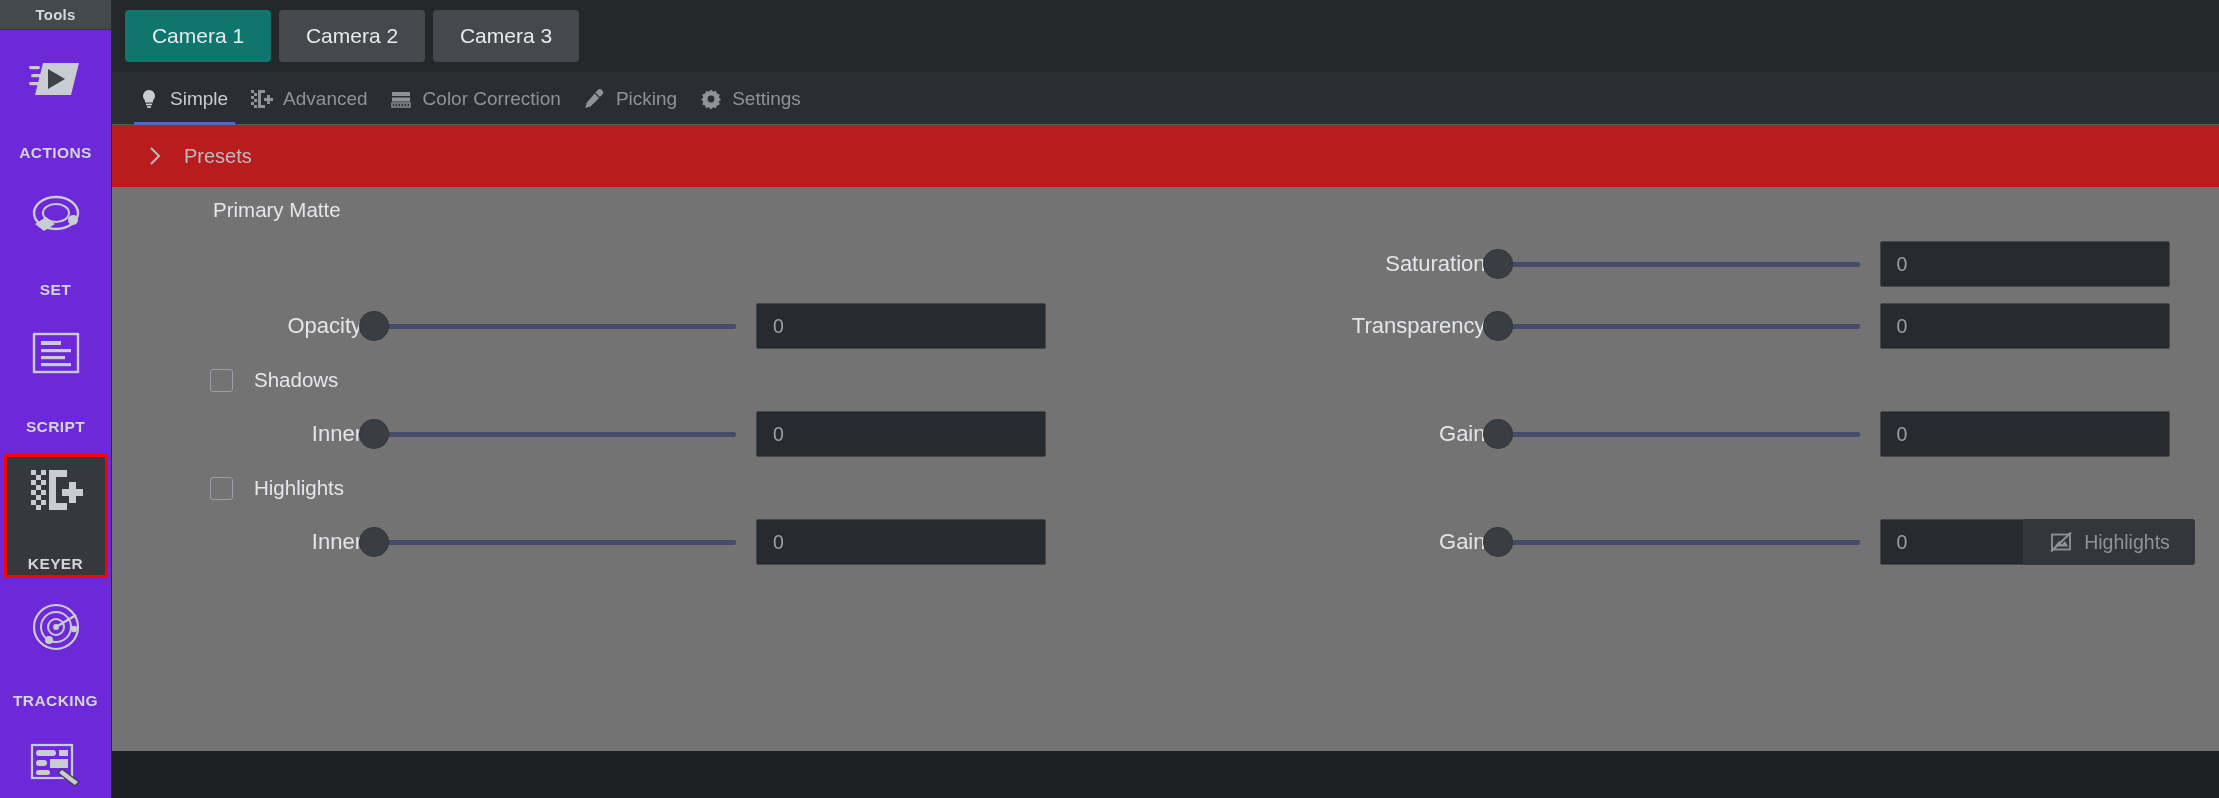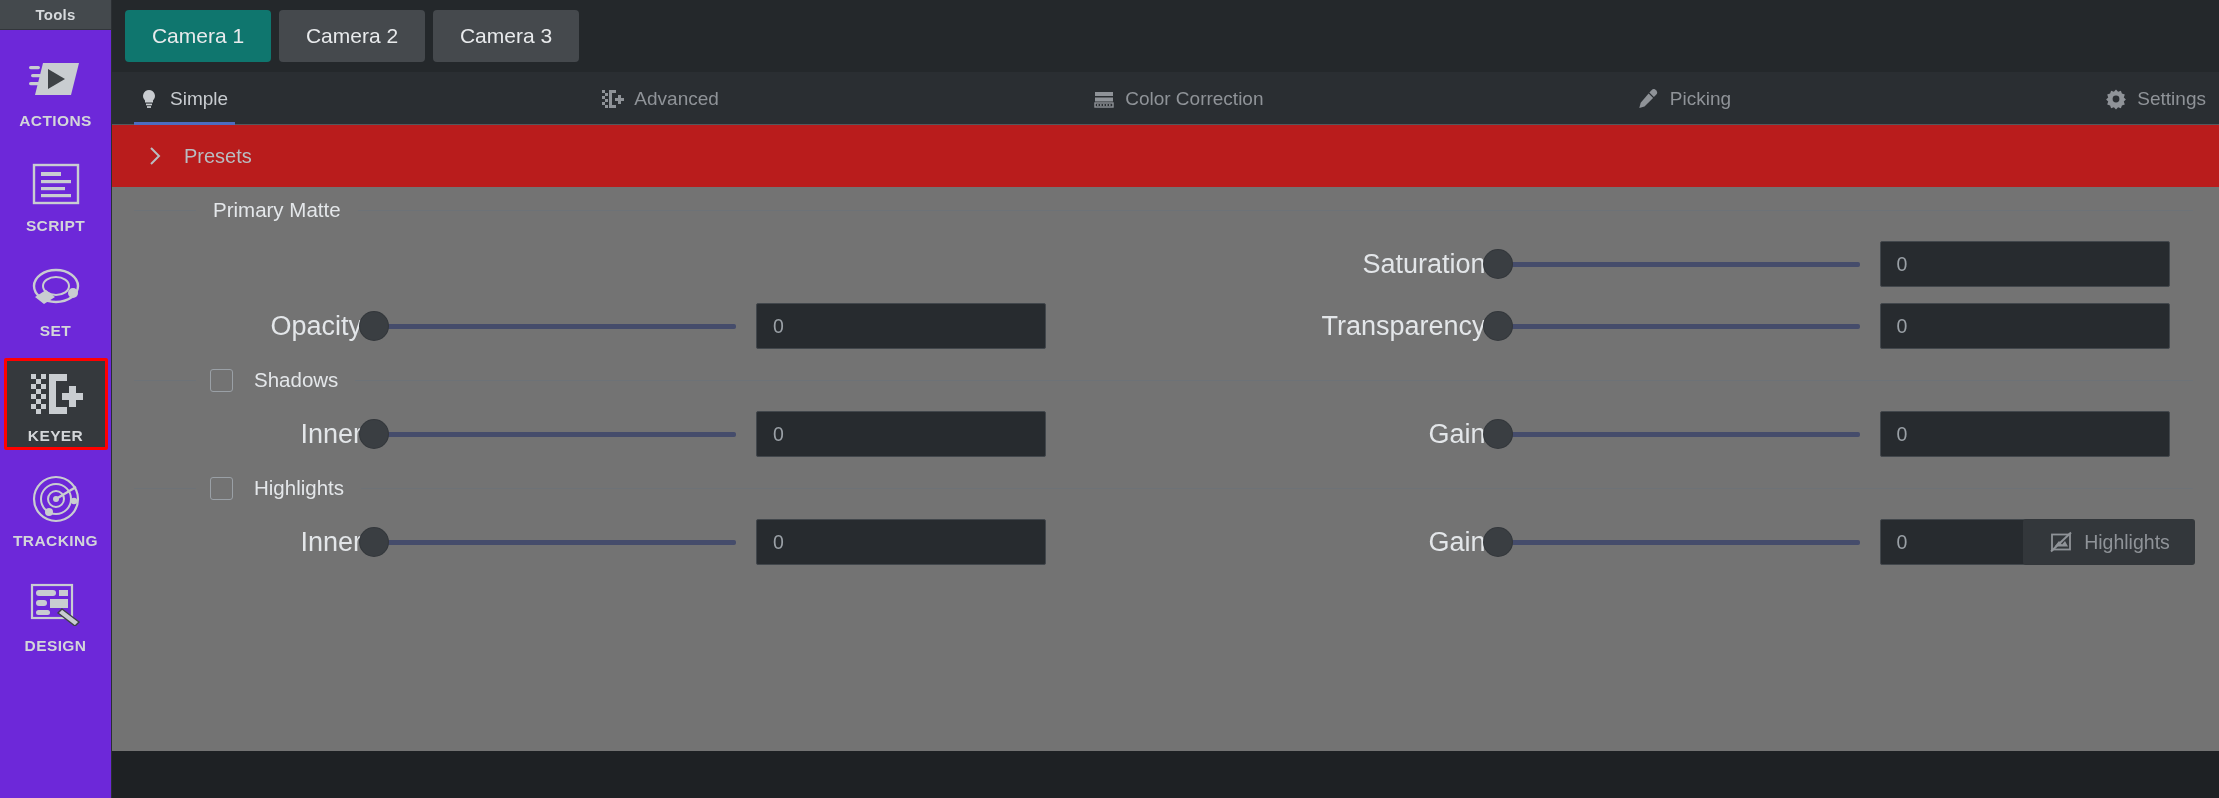--- a/index.html
+++ b/index.html
@@ -29,20 +29,21 @@
     box-sizing:border-box;
   }
   .tool-item{
     width:104px;
     display:flex;flex-direction:column;align-items:center;justify-content:center;
     margin-top:13px;
     padding:4px 0 2px 0;
     box-sizing:border-box;
     border:3px solid transparent;
     border-radius:2px;
+    gap:32px;
   }
   .tool-item.selected{
     border-color:#ff0000;
     background:#35393d;
   }
   .tool-icon{
     width:58px;height:58px;
     display:flex;align-items:center;justify-content:center;
   }
   .tool-icon svg{display:block;}
@@ -82,21 +83,20 @@
   .camera-tab.active{background:#0f766e;}
 
   
   .subtab-bar{
     height:53px;flex:0 0 53px;
     background:#2a2e32;
     display:flex;align-items:flex-end;
     padding-left:16px;
     box-sizing:border-box;
     position:relative;
-    justify-content:space-between;
   }
   .subtab-bar:after{
     content:"";position:absolute;left:0;right:0;bottom:0;height:1px;
     background:#53585d;
   }
   .subtab{
     height:52px;
     display:flex;align-items:center;
     padding:0 13px 0 8px;
     color:#8f9398;font-size:19px;
@@ -153,21 +153,21 @@
   }
 
   
   .ctrl-row{display:flex;width:100%;height:62px;align-items:center;}
   .ctrl-cell{
     display:flex;align-items:center;
     flex:0 0 50%;
     box-sizing:border-box;
   }
   .ctrl-label{
-    color:#e3e6e9;font-size:27px;
+    color:#e3e6e9;font-size:22px;
     text-align:right;white-space:nowrap;
     flex:0 0 auto;
     padding-right:2px;
   }
   .slider{
     position:relative;
     height:28px;
     display:flex;align-items:center;
     flex:0 0 auto;
     cursor:pointer;
@@ -238,41 +238,41 @@
           <rect x="0" y="7" width="11" height="3.2" rx="1.6" fill="#c9cdd1"></rect>
           <rect x="2" y="15" width="11" height="3.2" rx="1.6" fill="#c9cdd1"></rect>
           <rect x="0" y="23" width="11" height="3.2" rx="1.6" fill="#c9cdd1"></rect>
         </svg>
       </span>
       <span class="tool-label">ACTIONS</span>
     </div>
 
     <div class="tool-item">
       <span class="tool-icon">
+        <svg width="54" height="46" viewBox="0 0 54 46">
+          <ellipse cx="27" cy="20" rx="22" ry="16" fill="none" stroke="#c9cdd1" stroke-width="2.4"></ellipse>
+          <ellipse cx="27" cy="20" rx="13" ry="9" fill="none" stroke="#c9cdd1" stroke-width="2"></ellipse>
+          <circle cx="44" cy="27" r="5" fill="#c9cdd1"></circle>
+          <path d="M6 31 L17 24 L26 31 L15 38 Z" fill="#c9cdd1"></path>
+        </svg>
+      </span>
+      <span class="tool-label">SET</span>
+    </div>
+
+    <div class="tool-item">
+      <span class="tool-icon">
         <svg width="50" height="44" viewBox="0 0 50 44">
           <rect x="3" y="3" width="44" height="38" fill="none" stroke="#c9cdd1" stroke-width="2.4"></rect>
           <rect x="10" y="10" width="20" height="4" fill="#c9cdd1"></rect>
           <rect x="10" y="18" width="30" height="3.2" fill="#c9cdd1"></rect>
           <rect x="10" y="25" width="24" height="3.2" fill="#c9cdd1"></rect>
           <rect x="10" y="32" width="30" height="3.2" fill="#c9cdd1"></rect>
         </svg>
       </span>
       <span class="tool-label">SCRIPT</span>
-    </div>
-
-    <div class="tool-item">
-      <span class="tool-icon">
-        <svg width="54" height="46" viewBox="0 0 54 46">
-          <ellipse cx="27" cy="20" rx="22" ry="16" fill="none" stroke="#c9cdd1" stroke-width="2.4"></ellipse>
-          <ellipse cx="27" cy="20" rx="13" ry="9" fill="none" stroke="#c9cdd1" stroke-width="2"></ellipse>
-          <circle cx="44" cy="27" r="5" fill="#c9cdd1"></circle>
-          <path d="M6 31 L17 24 L26 31 L15 38 Z" fill="#c9cdd1"></path>
-        </svg>
-      </span>
-      <span class="tool-label">SET</span>
     </div>
 
     <div class="tool-item selected">
       <span class="tool-icon">
         <svg width="54" height="44" viewBox="0 0 54 44">
           <g fill="#c9cdd1">
             <rect x="2" y="2" width="5" height="5"></rect>
               <rect x="12" y="2" width="5" height="5"></rect>
             <rect x="7" y="7" width="5" height="5"></rect>
               <rect x="2" y="12" width="5" height="5"></rect>

